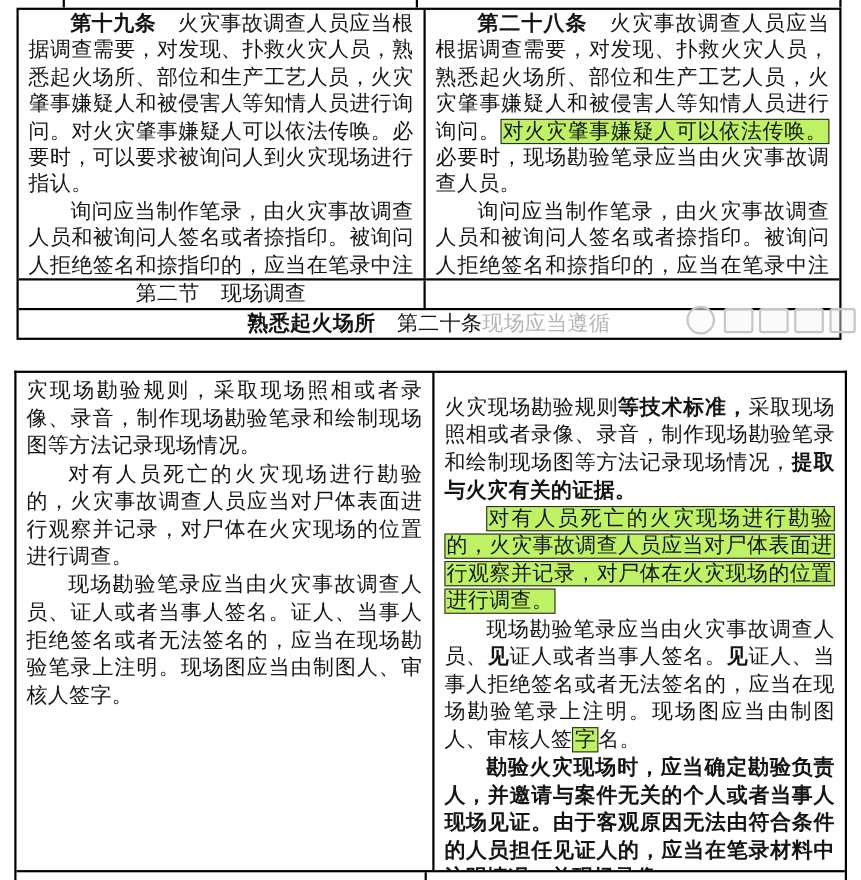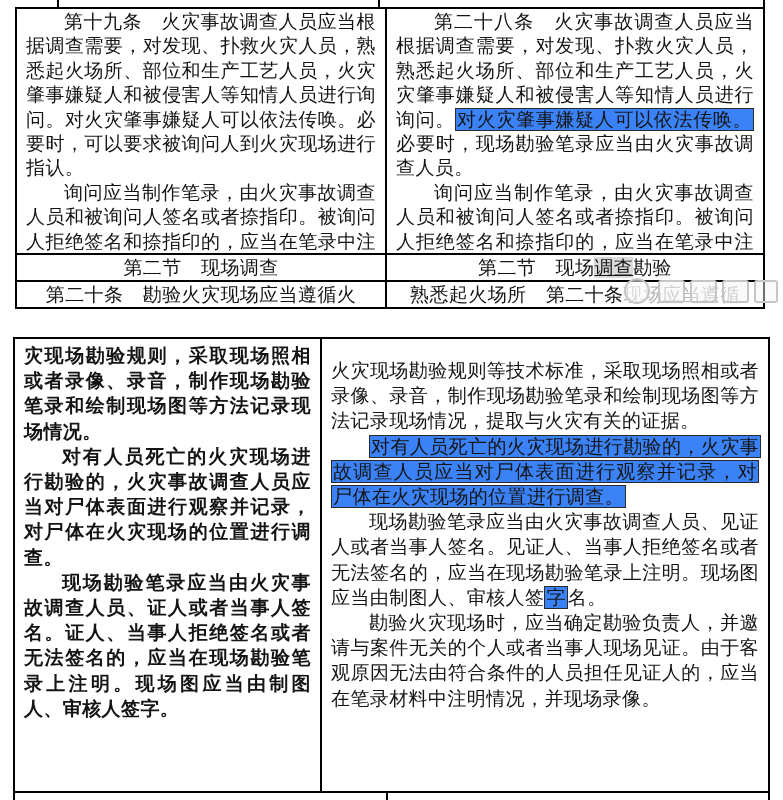--- a/index.html
+++ b/index.html
@@ -25,23 +25,23 @@
     text-align: justify;
     text-justify: inter-ideograph;
   }
   #t1 .row-main .para { line-height: 24.4px; }
   #t2 .row-main .para { line-height: 25.2px; }
   .ind { text-indent: 2em; }
 
   .ccell { padding: 0 6px; }
   .ccell .para { text-align: center; line-height: 26px; white-space: nowrap; }
 
-  .run-b { font-weight: 400; font-family: "Liberation Sans", "DejaVu Sans", sans-serif; }
+  .run-b { font-weight: 700; font-family: "Liberation Sans", "DejaVu Sans", sans-serif; }
   .run-h {
-    background: #3b82f6;
+    background: #bef264;
     border: 1px solid #2a2a2a;
     padding: 0 1px;
     -webkit-box-decoration-break: clone;
     box-decoration-break: clone;
   }
   .run-hl { background: #dadada; text-decoration: underline; }
   .run-f { color: #b5b5b5; text-align: right; }
 
   
   .watermark { position: absolute; left: 618px; top: 271px; width: 165px; height: 42px; pointer-events: none; }
@@ -68,49 +68,46 @@
   <div class="row row-main" style="height:244px;">
     <div class="cell cell-l" style="width:370px;">
         <p class="para ind"><span class="run-b">第十九条</span><span>　火灾事故调查人员应当根据调查需要，对发现、扑救火灾人员，熟悉起火场所、部位和生产工艺人员，火灾肇事嫌疑人和被侵害人等知情人员进行询问。对火灾肇事嫌疑人可以依法传唤。必要时，可以要求被询问人到火灾现场进行指认。</span></p>
         <p class="para ind"><span>询问应当制作笔录，由火灾事故调查人员和被询问人签名或者捺指印。被询问人拒绝签名和捺指印的，应当在笔录中注明。</span></p>
       </div>
     <div class="cell" style="flex:1;">
         <p class="para ind"><span class="run-b">第二十八条</span><span>　火灾事故调查人员应当根据调查需要，对发现、扑救火灾人员，熟悉起火场所、部位和生产工艺人员，火灾肇事嫌疑人和被侵害人等知情人员进行询问。</span><span class="run-h">对火灾肇事嫌疑人可以依法传唤。</span><span>必要时，现场勘验笔录应当由火灾事故调查人员。</span></p>
         <p class="para ind"><span>询问应当制作笔录，由火灾事故调查人员和被询问人签名或者捺指印。被询问人拒绝签名和捺指印的，应当在笔录中注明。</span></p>
       </div>
   </div>
-  <div class="row bt" style="height:27px;">
+  <div class="row bt" style="height:27px;flex-direction:column;">
     <div class="cell cell-l ccell" style="width:370px;">
         <p class="para"><span>第二节　现场调查</span></p>
       </div>
     <div class="cell ccell" style="flex:1;">
         <p class="para"><span>第二节　现场</span><span class="run-hl">调查</span><span>勘验</span></p>
       </div>
   </div>
   <div class="row bt" style="height:27px;">
-    <div class="cell cell-l ccell" style="width:370px;">
-        <p class="para"><span class="run-b">第二十条</span><span>　勘验火灾现场应当遵循火</span></p>
-      </div>
     <div class="cell ccell" style="flex:1;">
         <p class="para"><span class="run-b">熟悉起火场所</span><span>　第二十条</span><span class="run-f">现场应当遵循</span></p>
       </div>
   </div>
 </div>
 
 <div class="watermark">
   <div class="wm-circle"></div>
   <div class="wm-box wm-b1"></div>
   <div class="wm-box wm-b2"></div>
   <div class="wm-box wm-b3"></div>
   <div class="wm-box wm-b4"></div>
 </div>
 
 <div class="tbl" id="t2" style="left:13px; top:337px; width:757px; border-bottom:none; height:463px;">
   <div class="row row-main bb" style="height:454px;">
-    <div class="cell cell-l" style="width:307px; padding-top:4px;font-weight:bold;">
+    <div class="cell cell-l" style="width:380px; padding-top:4px;">
         <p class="para"><span>灾现场勘验规则，采取现场照相或者录像、录音，制作现场勘验笔录和绘制现场图等方法记录现场情况。</span></p>
         <p class="para ind"><span>对有人员死亡的火灾现场进行勘验的，火灾事故调查人员应当对尸体表面进行观察并记录，对尸体在火灾现场的位置进行调查。</span></p>
         <p class="para ind"><span>现场勘验笔录应当由火灾事故调查人员、证人或者当事人签名。证人、当事人拒绝签名或者无法签名的，应当在现场勘验笔录上注明。现场图应当由制图人、审核人签字。</span></p>
       </div>
     <div class="cell" style="flex:1; padding-top:19px;">
         <p class="para"><span>火灾现场勘验规则</span><span class="run-b">等技术标准，</span><span>采取现场照相或者录像、录音，制作现场勘验笔录和绘制现场图等方法记录现场情况，</span><span class="run-b">提取与火灾有关的证据。</span></p>
         <p class="para ind"><span class="run-h">对有人员死亡的火灾现场进行勘验的，火灾事故调查人员应当对尸体表面进行观察并记录，对尸体在火灾现场的位置进行调查。</span></p>
         <p class="para ind"><span>现场勘验笔录应当由火灾事故调查人员、</span><span class="run-b">见</span><span>证人或者当事人签名。</span><span class="run-b">见</span><span>证人、当事人拒绝签名或者无法签名的，应当在现场勘验笔录上注明。现场图应当由制图人、审核人签</span><span class="run-h">字</span><span>名。</span></p>
         <p class="para ind"><span class="run-b">勘验火灾现场时，应当确定勘验负责人，并邀请与案件无关的个人或者当事人现场见证。由于客观原因无法由符合条件的人员担任见证人的，应当在笔录材料中注明情况，并现场录像。</span></p>
       </div>

